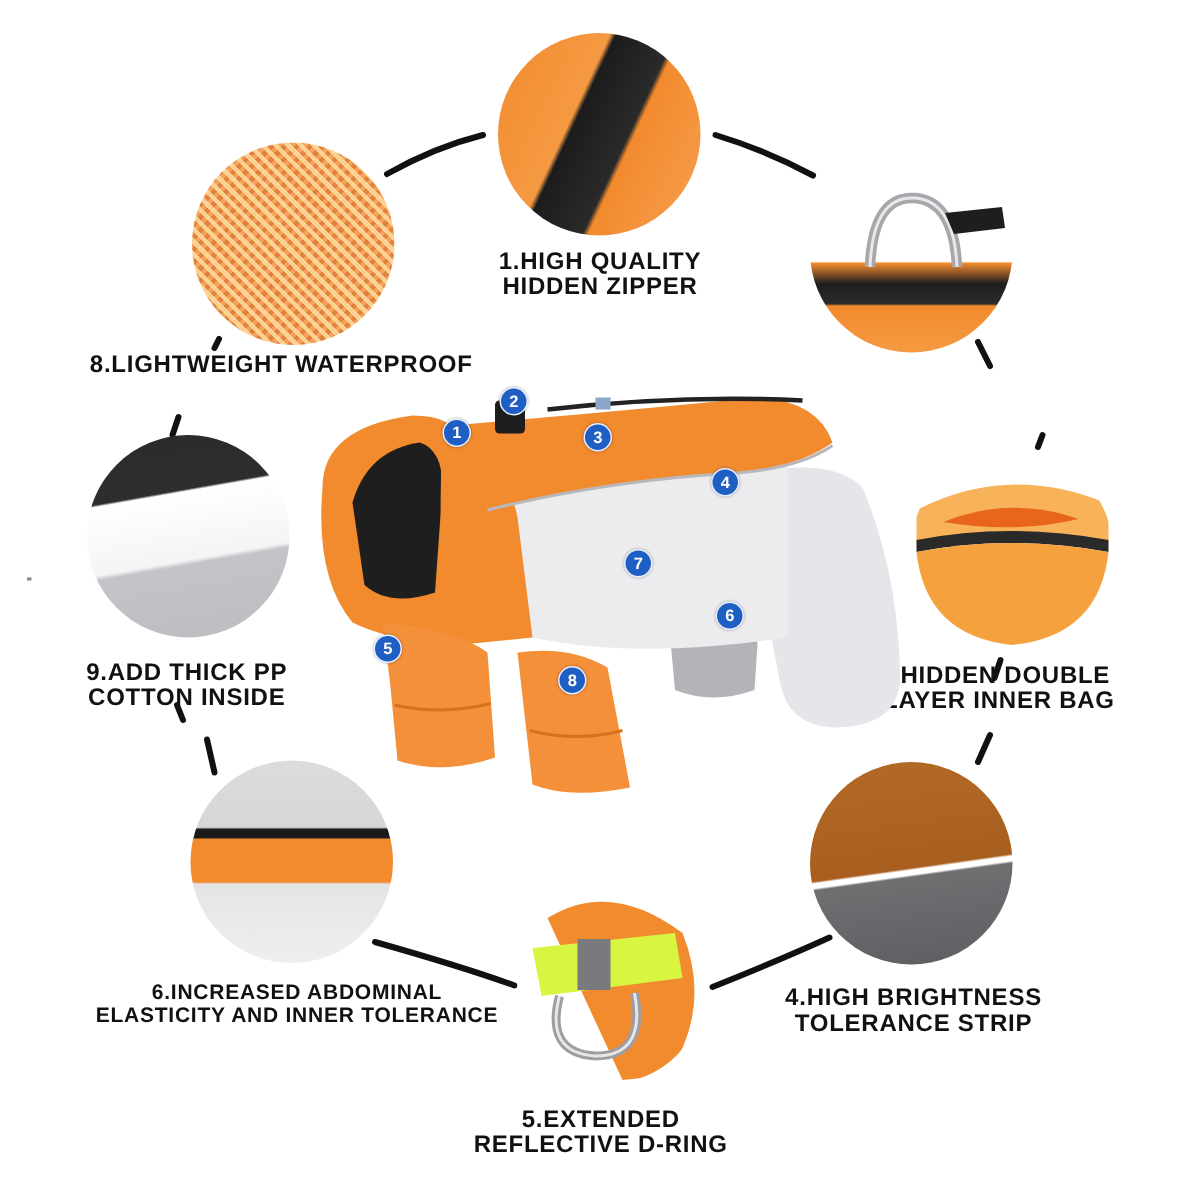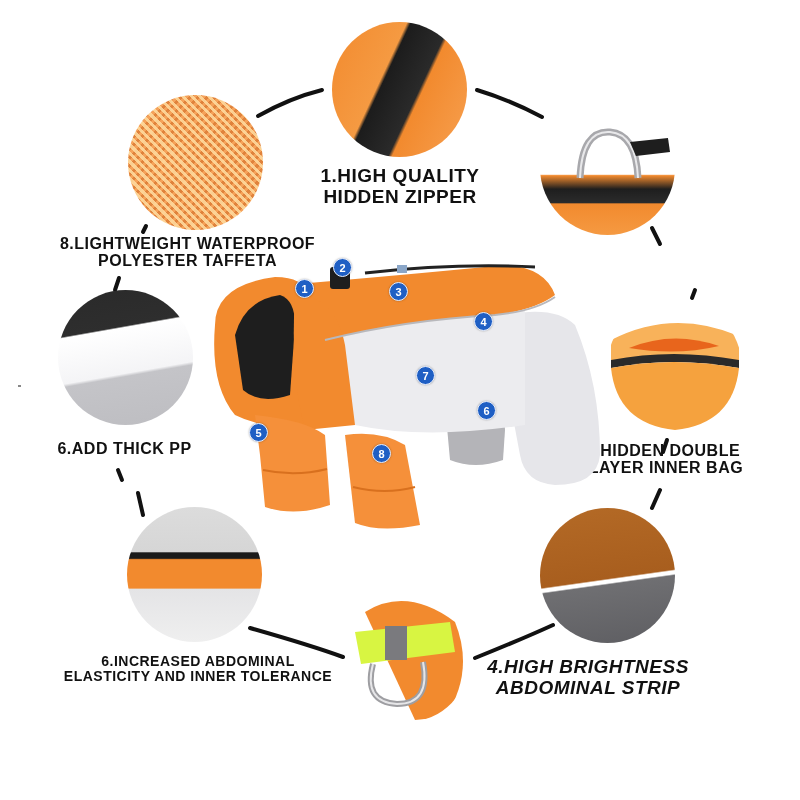--- a/index.html
+++ b/index.html
@@ -2,21 +2,21 @@
 <html><head>
 <meta charset="utf-8">
 <style>
   html, body { margin: 0; padding: 0; background: #ffffff; }
   body { width: 800px; height: 800px; position: relative; overflow: hidden; font-family: "Liberation Sans", "DejaVu Sans", sans-serif; }
   .canvas { position: absolute; left: 0; top: 0; width: 800px; height: 800px; }
   .arcs { position: absolute; left: 0; top: 0; width: 800px; height: 800px; pointer-events: none; }
   .circle { position: absolute; border-radius: 50%; overflow: hidden; }
   .label { position: absolute; text-align: center; font-weight: 700; color: #111111; line-height: 1.08; letter-spacing: 0.5px; white-space: nowrap; }
   .label span { display: block; }
-  .lg { font-size: 19px; }
+  .lg { font-size: 16px; }
   .md { font-size: 16px; }
   .sm { font-size: 14px; }
   .badge { position: absolute; width: 17px; height: 17px; border-radius: 50%; background: #1f5fc4; border: 1.5px solid #e9f0ff; color: #fff; font-size: 11px; font-weight: 700; display: flex; align-items: center; justify-content: center; box-shadow: 0 0 2px rgba(0,0,0,0.35); }
   .dog { position: absolute; left: 205px; top: 255px; width: 400px; height: 275px; }
   .tiny-dot { position: absolute; left: 18px; top: 385px; width: 3px; height: 2px; background: #888; }
 </style>
 </head>
 <body>
 
 <div class="canvas">
@@ -61,51 +61,55 @@
       <path d="M4 60 Q 66 48 132 60 L 132 68 Q 66 56 4 68 Z" fill="#2a2a2a"></path>
       <path d="M4 68 Q 66 56 132 68 Q 126 124 68 130 Q 10 124 4 68 Z" fill="#f5a23e"></path>
     </svg>
   </div>
   <div class="label md" style="left:568px; top:442px; width:190px;">
     <span>3.HIDDEN DOUBLE</span>
     <span>-LAYER INNER BAG</span>
   </div>
 
   <div class="circle" style="left:540px; top:508px; width:135px; height:135px; background:linear-gradient(172deg,#b46a26 0%,#a85e1e 52%,#ffffff 53%,#ffffff 55%,#6f6f72 56%,#5e5e62 100%);"></div>
-  <div class="label lg" style="left:468px; top:657px; width:240px;font-style:italic;">
+  <div class="label lg" style="left:489px; top:657px; width:240px;">
     <span>4.HIGH BRIGHTNESS</span>
-    <span>ABDOMINAL STRIP</span>
+    <span>TOLERANCE STRIP</span>
   </div>
 
   <div class="circle" style="left:345px; top:592px; width:125px; height:130px; background:#ffffff;">
     <svg width="125" height="130" viewBox="0 0 125 130">
       <path d="M20 20 Q 62 -6 110 30 Q 130 80 100 125 L 70 128 Z" fill="#f28a2e"></path>
       <path d="M10 40 L 105 30 L 110 60 L 16 72 Z" fill="#d8f542"></path>
       <rect x="40" y="34" width="22" height="34" fill="#7a7a7e"></rect>
       <path d="M28 72 Q 18 110 52 112 Q 86 112 78 70" fill="none" stroke="#9e9ea2" stroke-width="6"></path>
       <path d="M28 72 Q 18 110 52 112 Q 86 112 78 70" fill="none" stroke="#e6e6e8" stroke-width="2"></path>
     </svg>
   </div>
+  <div class="label lg" style="left:283px; top:738px; width:235px;">
+    <span>5.EXTENDED</span>
+    <span>REFLECTIVE D-RING</span>
+  </div>
 
   <div class="circle" style="left:127px; top:507px; width:135px; height:135px; background:linear-gradient(180deg,#dcdcdc 0%,#d6d6d6 33%,#1a1a1a 34%,#1a1a1a 38%,#f28a2e 39%,#f28a2e 60%,#e4e4e6 61%,#efefef 100%);"></div>
   <div class="label sm" style="left:58px; top:654px; width:280px;">
     <span>6.INCREASED ABDOMINAL</span>
     <span>ELASTICITY AND INNER TOLERANCE</span>
   </div>
 
   <div class="circle" style="left:58px; top:290px; width:135px; height:135px; background:linear-gradient(170deg,#2a2a2a 0%,#2e2e2e 30%,#ffffff 31%,#f4f4f6 60%,#c4c4c8 62%,#bdbdc1 100%);"></div>
   <div class="label md" style="left:42px; top:440px; width:165px;">
-    <span>6.ADD THICK PP</span>
+    <span>9.ADD THICK PP</span>
+    <span>COTTON INSIDE</span>
   </div>
   <div class="tiny-dot"></div>
 
   <div class="circle" style="left:128px; top:95px; width:135px; height:135px; background-color:#f5a25a; background-image:repeating-linear-gradient(45deg, rgba(255,220,160,0.85) 0 3px, transparent 3px 6px), repeating-linear-gradient(-45deg, rgba(210,110,40,0.6) 0 3px, transparent 3px 6px);"></div>
   <div class="label md" style="left:55px; top:235px; width:265px;">
     <span>8.LIGHTWEIGHT WATERPROOF</span>
-    <span>POLYESTER TAFFETA</span>
   </div>
 
   <div class="dog">
     <svg width="400" height="275" viewBox="0 0 400 275">
 
       <path d="M300 60 Q 350 50 370 70 Q 395 130 395 200 Q 392 230 350 230 Q 320 228 315 200 L 300 120 Z" fill="#e6e6ea"></path>
       <path d="M240 150 Q 300 150 300 175 L 298 205 Q 270 215 245 205 Z" fill="#b4b4b8"></path>
 
       <path d="M110 70 Q 220 60 320 55 L 320 170 Q 220 185 150 170 Q 110 140 110 70 Z" fill="#ececef"></path>
 

